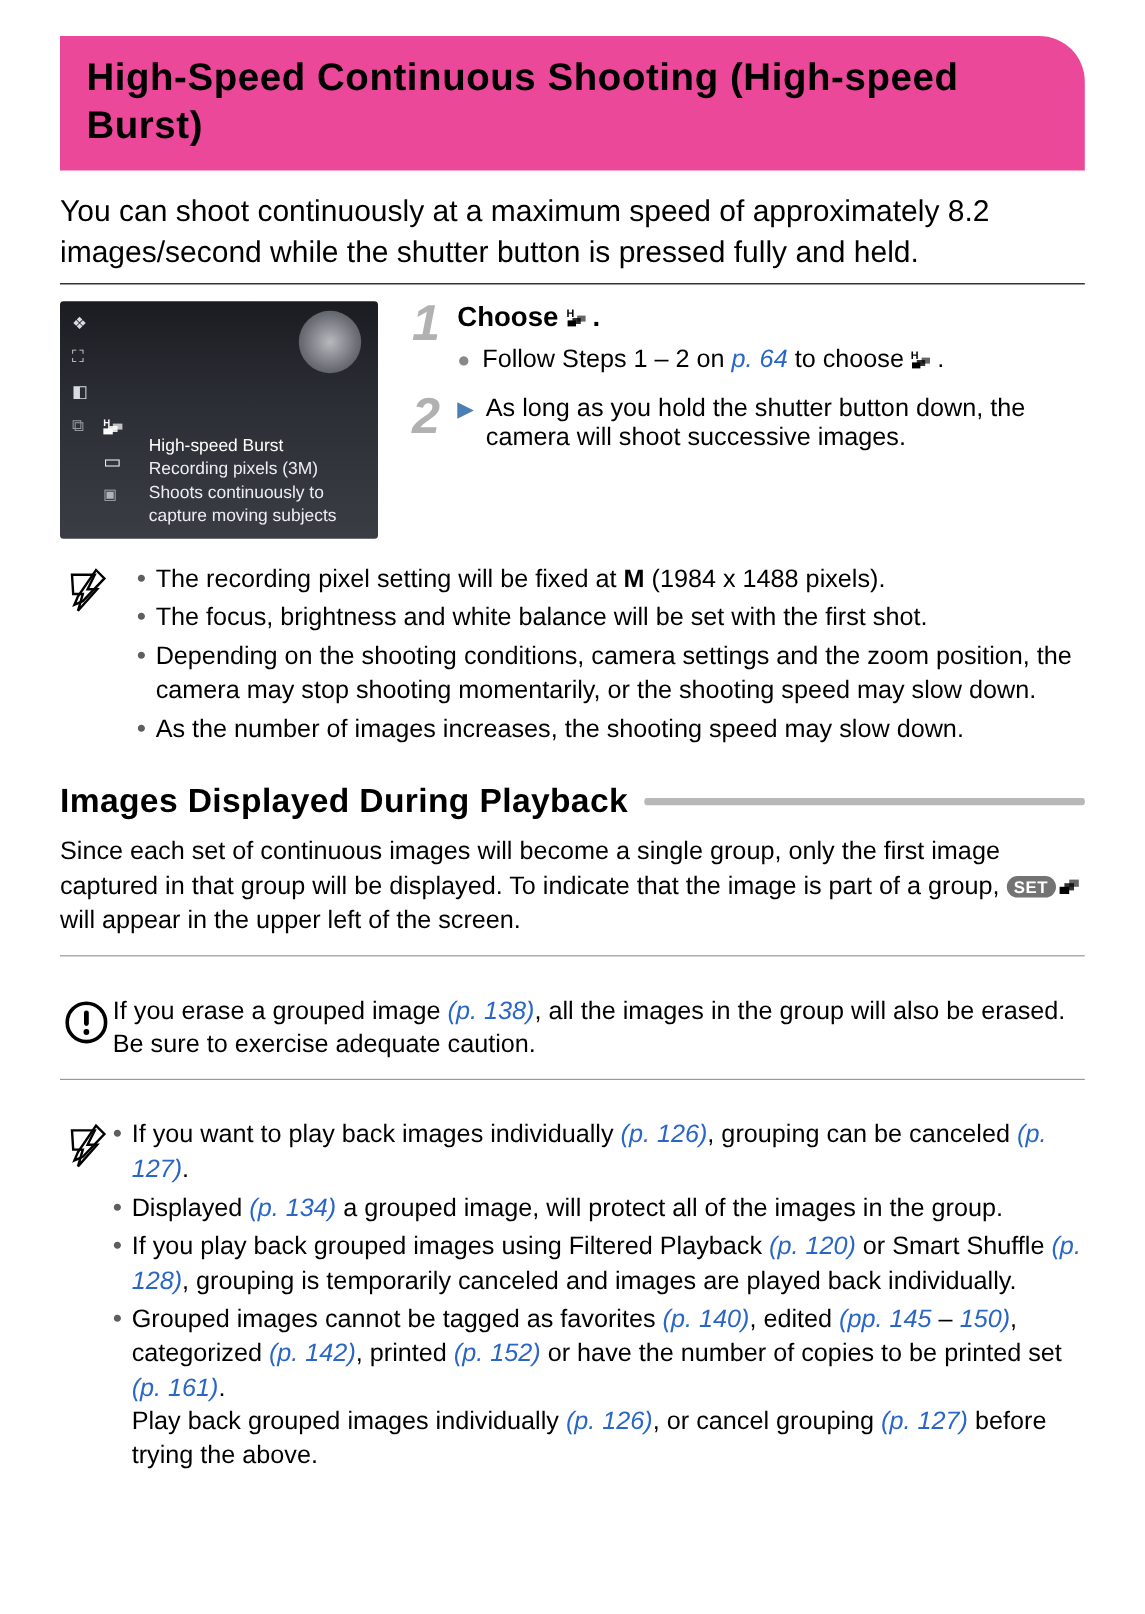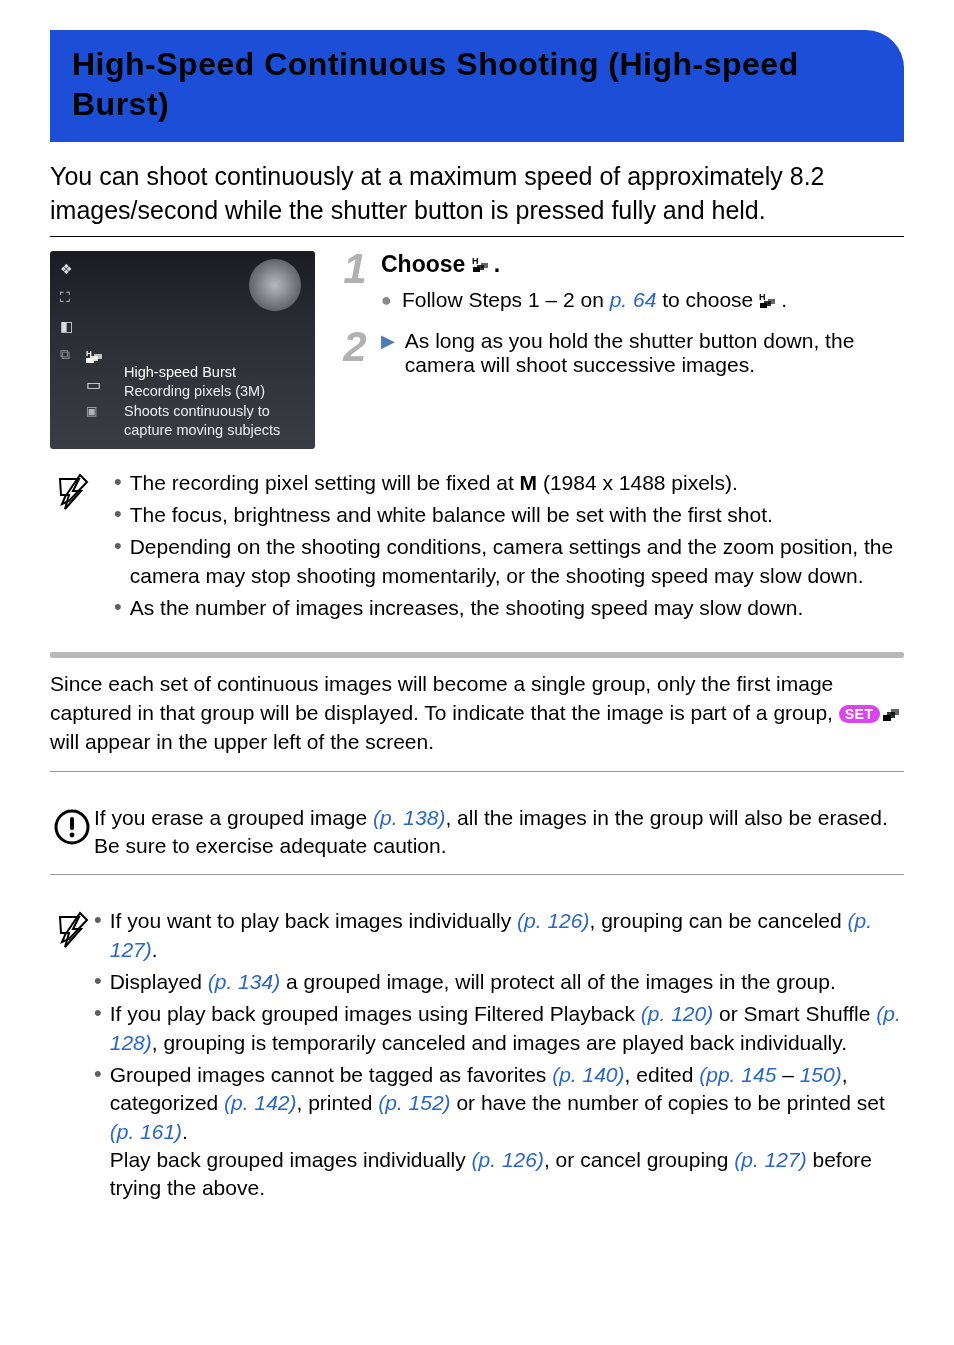--- a/index.html
+++ b/index.html
@@ -8,21 +8,21 @@
     font-family: Arial, Helvetica, sans-serif;
     background: #fff;
     color: #000;
     width: 954px;
   }
   .page {
     padding: 30px 50px 30px 50px;
     box-sizing: border-box;
   }
   .title-banner {
-    background: #1d4ed8;
+    background: #ec4899;
     border-top-right-radius: 38px;
     padding: 14px 22px 18px 22px;
     margin-bottom: 18px;
   }
   .title-banner h1 {
     margin: 0;
     color: #000;
     font-family: Arial Black, Arial, sans-serif;
     font-weight: 900;
     font-size: 32px;
@@ -166,21 +166,21 @@
     background:#b8b8b8;
     border-radius:2px;
   }
   .para {
     font-size:21px;
     line-height:1.35;
     margin:0 0 14px 0;
   }
   .badge-set {
     display:inline-block;
-    background:#d946ef;
+    background:#737373;
     color:#fff;
     border-radius:9px;
     font-size:14px;
     padding:0 6px;
     font-weight:bold;
     vertical-align:middle;
     letter-spacing:0.5px;
   }
   .icon-burstgrp {
     display:inline-block;
@@ -322,20 +322,21 @@
           <span class="t">Depending on the shooting conditions, camera settings and the zoom position, the camera may stop shooting momentarily, or the shooting speed may slow down.</span>
         </div>
       <div class="li">
           <span class="b">•</span>
           <span class="t">As the number of images increases, the shooting speed may slow down.</span>
         </div>
     </div>
   </div>
 
   <h2 class="section">
+    <span>Images Displayed During Playback</span>
     <span class="rule"></span>
   </h2>
 
   <p class="para">
     <span>Since each set of continuous images will become a single group, only the first image captured in that group will be displayed. To indicate that the image is part of a group, </span><span class="badge-set">SET</span><span class="icon-burstgrp"><svg class="inline-svg" width="22" height="16" viewBox="0 0 22 16">
           <rect x="1" y="8" width="8" height="6" fill="#000"></rect>
           <rect x="5" y="5" width="8" height="6" fill="#000" opacity="0.8"></rect>
           <rect x="9" y="2" width="8" height="6" fill="#000" opacity="0.6"></rect>
         </svg></span><span> will appear in the upper left of the screen.</span>
   </p>

